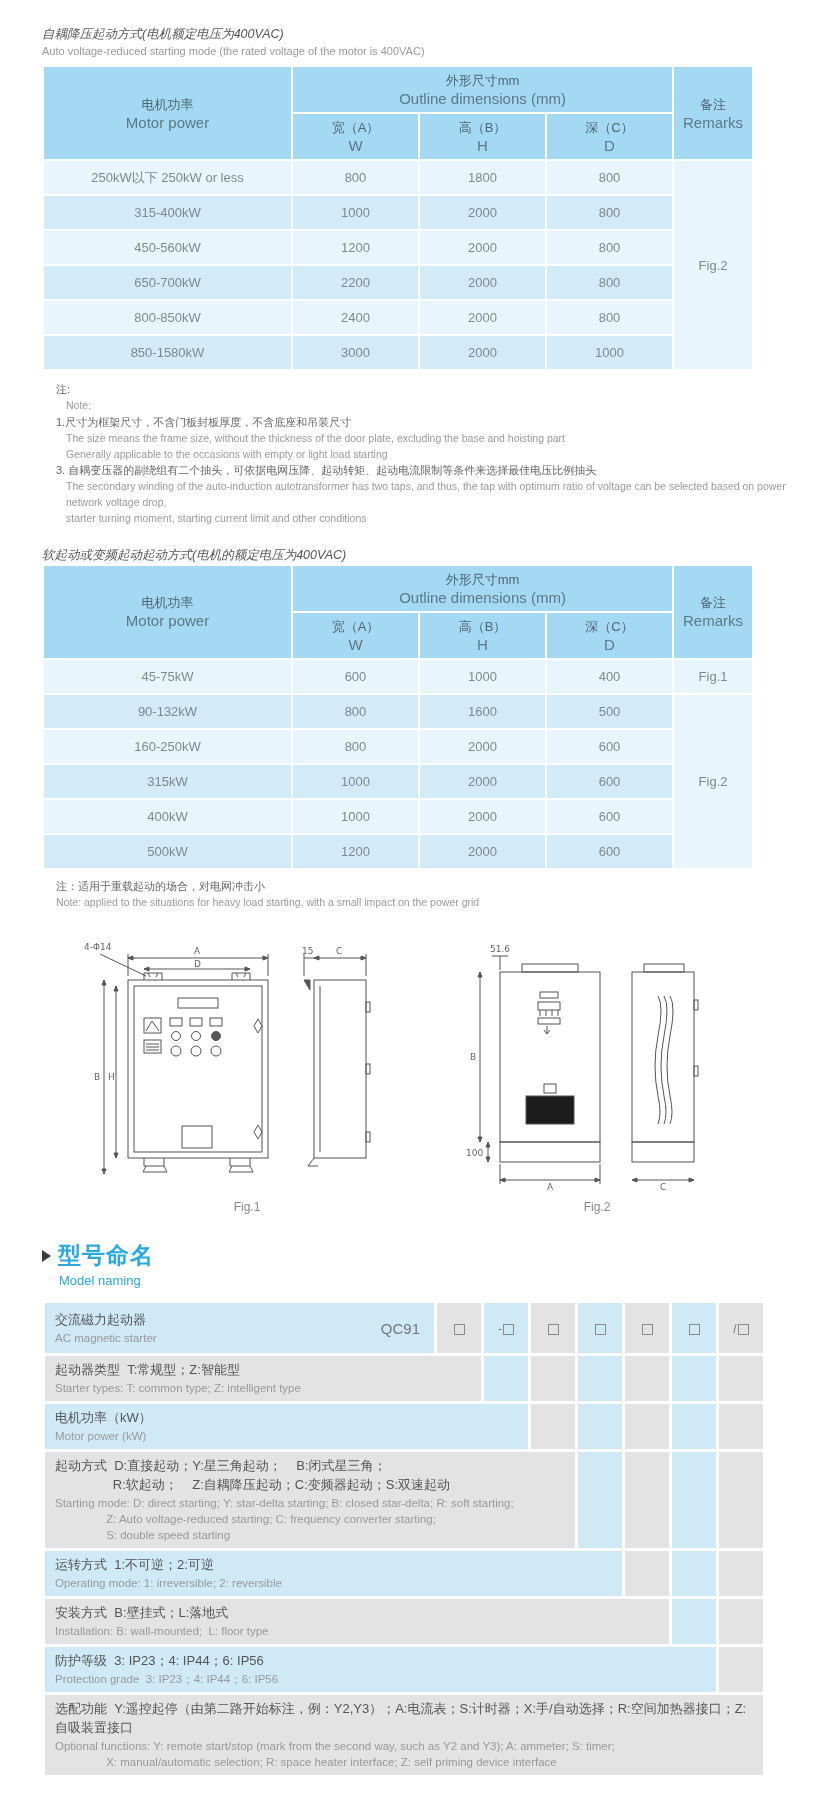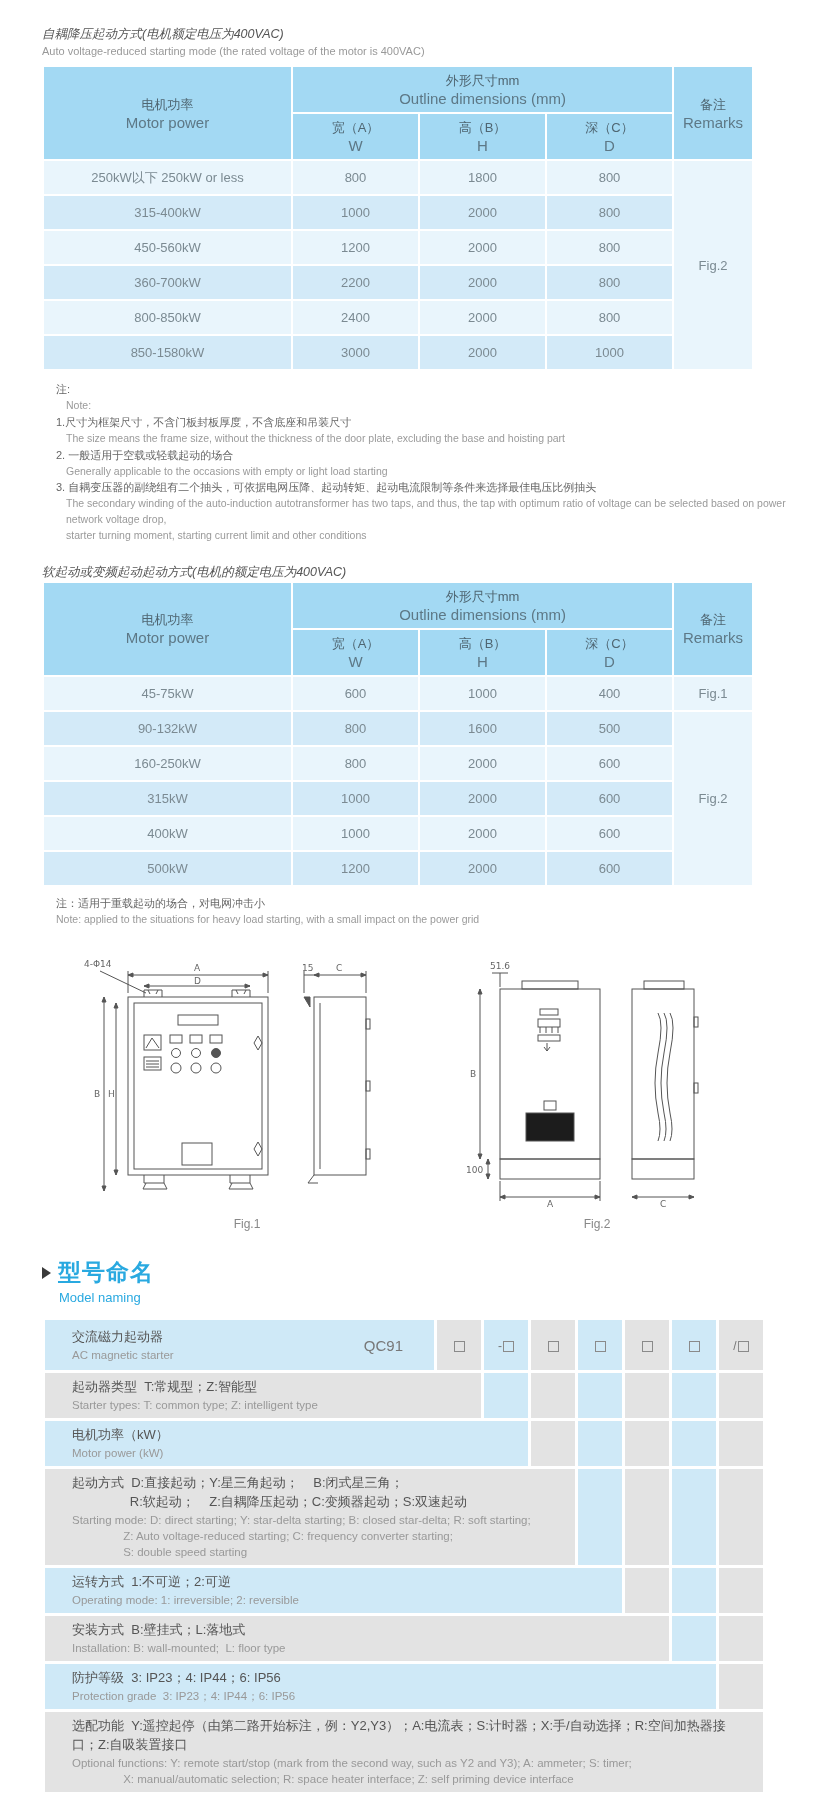--- a/index.html
+++ b/index.html
@@ -49,21 +49,21 @@
   .sec-head-en { font-size:13px; color:#29a9e0; margin:2px 0 0 17px; }
 
   
   table.naming { border-collapse:separate; border-spacing:3px; margin-top:12px; table-layout:fixed; }
   col.n-label { width:330px; } col.n-qc { width:56px; } col.n-box { width:44px; }
   table.naming td { vertical-align:middle; }
   td.bgblue { background:#cfe9f7; }
   td.bggray { background:#e3e3e3; }
   td.strip1, td.strip3, td.strip5, td.strip7 { background:#e3e3e3; }
   td.strip2, td.strip4, td.strip6 { background:#cfe9f7; }
-  .nm-cell { padding:5px 27px; }
+  .nm-cell { padding:5px 10px; }
   .nm-cn { font-size:13px; color:#555; white-space:pre-wrap; line-height:1.45; }
   .nm-en { font-size:11.5px; color:#999; white-space:pre-wrap; line-height:1.4; }
   .nm-row1 { display:flex; justify-content:space-between; align-items:center; }
   .qc-code { font-size:15px; color:#777; padding-right:4px; }
   .box-cell { text-align:center; font-size:13px; color:#777; height:50px; }
   .sq { display:inline-block; width:11px; height:11px; border:1px solid #8a8a8a; vertical-align:middle; background:transparent; }
   .box-prefix { display:inline-block; vertical-align:middle; margin-right:1px; font-size:12px; color:#777; }
 </style>
 </head>
 <body>
@@ -125,21 +125,21 @@
           <td>2000</td>
           <td>800</td>
         </tr>
         <tr>
           <td>450-560kW</td>
           <td>1200</td>
           <td>2000</td>
           <td>800</td>
         </tr>
         <tr>
-          <td>360-700kW</td>
+          <td>650-700kW</td>
           <td>2200</td>
           <td>2000</td>
           <td>800</td>
         </tr>
         <tr>
           <td>800-850kW</td>
           <td>2400</td>
           <td>2000</td>
           <td>800</td>
         </tr>
@@ -150,21 +150,20 @@
           <td>1000</td>
         </tr>
       </tbody>
   </table>
 
   <div class="notes">
     <div class="note-line-cn">注:</div>
     <div class="note-line-en">Note:</div>
     <div class="note-line-cn">1.尺寸为框架尺寸，不含门板封板厚度，不含底座和吊装尺寸</div>
     <div class="note-line-en">The size means the frame size, without the thickness of the door plate, excluding the base and hoisting part</div>
-    <div class="note-line-cn">2. 一般适用于空载或轻载起动的场合</div>
     <div class="note-line-en">Generally applicable to the occasions with empty or light load starting</div>
     <div class="note-line-cn">3. 自耦变压器的副绕组有二个抽头，可依据电网压降、起动转矩、起动电流限制等条件来选择最佳电压比例抽头</div>
     <div class="note-line-en">The secondary winding of the auto-induction autotransformer has two taps, and thus, the tap with optimum ratio of voltage can be selected based on power network voltage drop,
 starter turning moment, starting current limit and other conditions</div>
   </div>
 
   <div class="spacer-20"></div>
 
   <div class="tbl-title-cn">软起动或变频起动起动方式(电机的额定电压为400VAC)</div>
 

